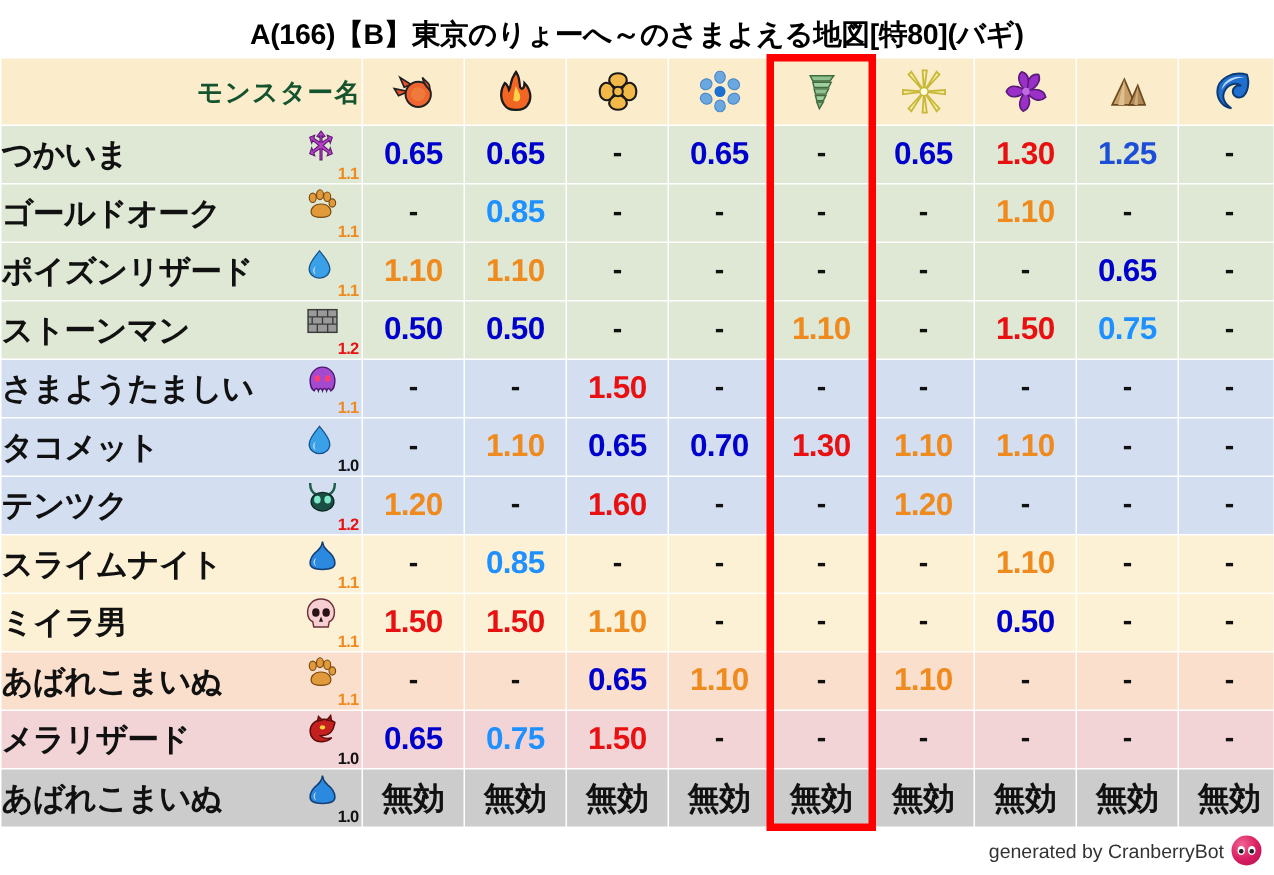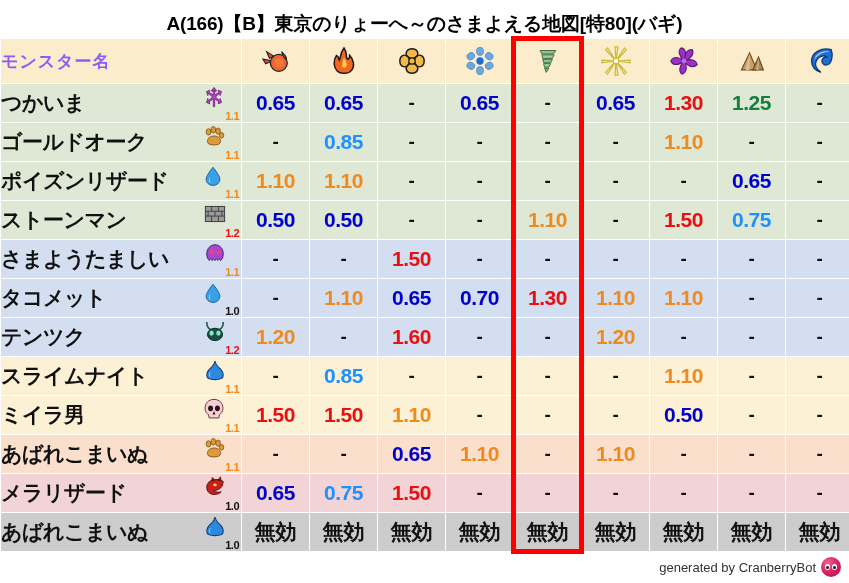--- a/index.html
+++ b/index.html
@@ -45,24 +45,24 @@
   }
   col.namecol { width: 240px; }
   col.datacol { width: 67px; }
 
   
   tr.hdr td {
     background: #fbeccc;
     height: 44px;
   }
   td.hdr-name {
-    text-align: left;
+    text-align: right;
     font-size: 17px;
     font-weight: normal;
-    color: #8b5cf6;
+    color: #14532d;
     letter-spacing: 1px;
   }
   td.hdr-icon {
     text-align: center;
   }
   .ico {
     display: inline-block;
     vertical-align: middle;
     line-height: 1;
   }
@@ -279,21 +279,21 @@
                   </svg></span><span class="bnum" style="color: rgb(239, 138, 30);">1.1</span></span>
             </div>
           </td>
           <td class="val" style="color: rgb(0, 0, 204);">0.65</td>
           <td class="val" style="color: rgb(0, 0, 204);">0.65</td>
           <td class="val dash" style="color: rgb(17, 17, 17);">-</td>
           <td class="val" style="color: rgb(0, 0, 204);">0.65</td>
           <td class="val dash" style="color: rgb(17, 17, 17);">-</td>
           <td class="val" style="color: rgb(0, 0, 204);">0.65</td>
           <td class="val" style="color: rgb(232, 16, 16);">1.30</td>
-          <td class="val" style="color: #15803d;">1.25</td>
+          <td class="val" style="color: #1d4ed8;">1.25</td>
           <td class="val dash" style="color: rgb(17, 17, 17);">-</td>
         </tr>
         <tr class="rt-green">
           <td class="name">
             <div class="name-inner">
               <span class="mon-label">ゴールドオーク</span>
               <span class="mon-badge"><span><svg class="ico" width="22" height="22" viewBox="0 0 32 32" xmlns="http://www.w3.org/2000/svg">
                     <ellipse cx="8" cy="10" rx="3.4" ry="4.6" fill="#e09a3a" stroke="#7a4a12" stroke-width="1.1"></ellipse>
                     <ellipse cx="15" cy="7" rx="3.4" ry="4.8" fill="#e09a3a" stroke="#7a4a12" stroke-width="1.1"></ellipse>
                     <ellipse cx="22" cy="9" rx="3.4" ry="4.6" fill="#e09a3a" stroke="#7a4a12" stroke-width="1.1"></ellipse>

